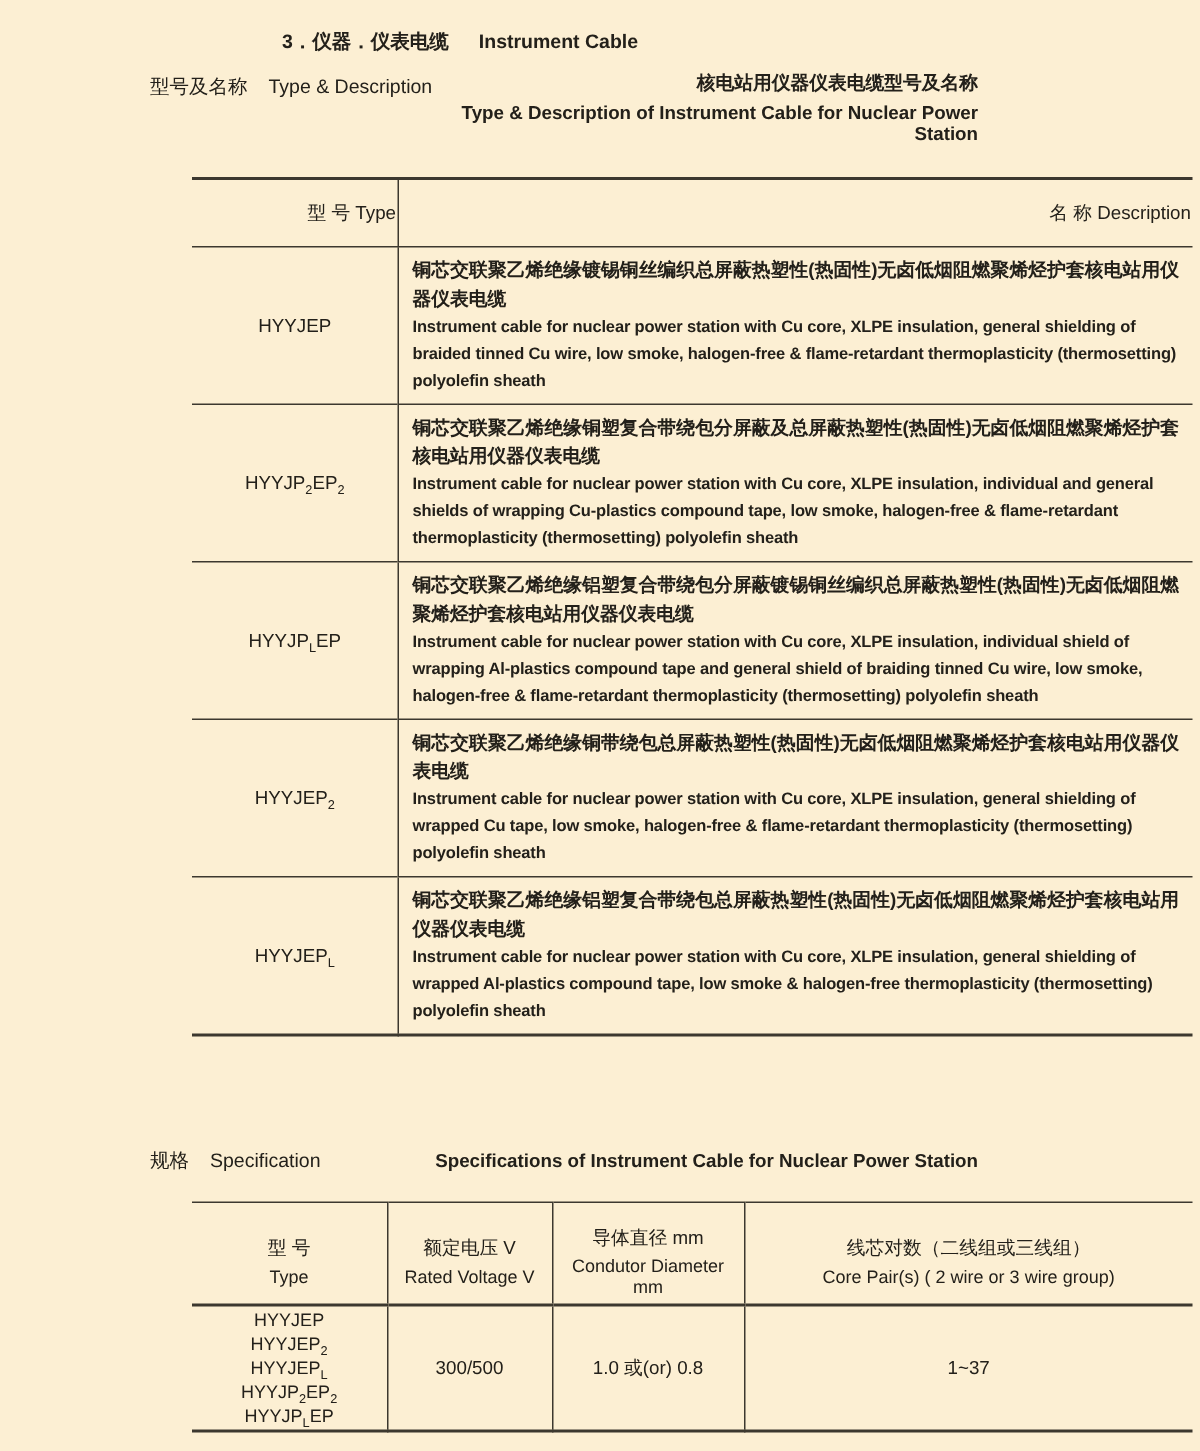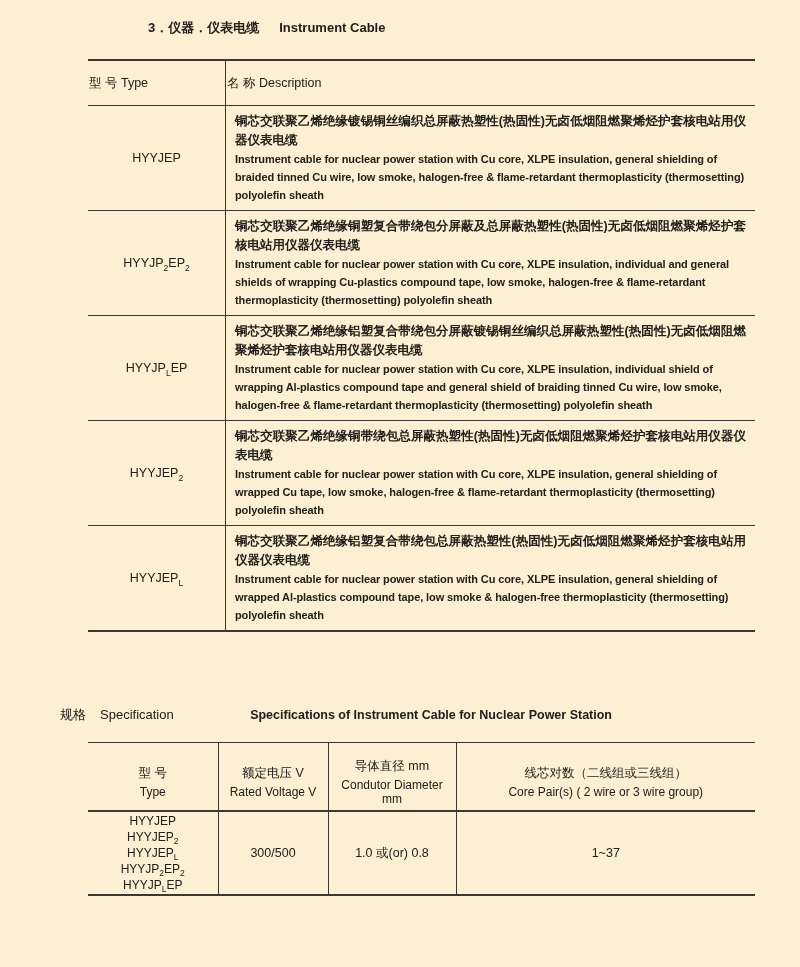--- a/index.html
+++ b/index.html
@@ -3,21 +3,21 @@
 <meta charset="utf-8">
 <style>
   html,body{margin:0;padding:0;}
   body{
     width:800px;height:967px;
     background:#fcefd3;
     color:#23201a;
     font-family:"Liberation Sans","DejaVu Sans",sans-serif;
     overflow:hidden;
   }
-  .page{position:relative;width:657px;height:967px;}
+  .page{position:relative;width:657px;height:967px;margin-left:40px;}
 
   
   .main-title{
     margin:0;padding:19px 0 0 148px;
     font-size:13px;font-weight:bold;
   }
   .main-title .t-en{margin-left:20px;}
 
   .subhead{
     display:flex;justify-content:space-between;align-items:flex-start;
@@ -33,21 +33,21 @@
   
   table{border-collapse:collapse;table-layout:fixed;}
   .type-table{
     width:667px;margin:22px 0 0 88px;
     border-top:2px solid #3c382f;
     border-bottom:2px solid #3c382f;
   }
   .type-table th{
     font-weight:normal;font-size:12.5px;
     height:42px;border-bottom:1px solid #3c382f;
-    text-align:left;
+    text-align:right;
   }
   .type-table .col-type{width:135px;}
   .type-table th.col-type, .type-table td.type-cell{border-right:1px solid #3c382f;}
   .type-table tbody tr + tr td{border-top:1px solid #3c382f;}
   .type-table tbody tr:nth-child(1){height:81px;}
   .type-table tbody tr:nth-child(2){height:103px;}
   .type-table tbody tr:nth-child(3){height:95px;}
   .type-table tbody tr:nth-child(4){height:80px;}
   .type-table tbody tr:nth-child(5){height:80px;}
   .type-cell{text-align:center;font-size:12.5px;vertical-align:middle;}
@@ -79,20 +79,29 @@
   }
   .spec-types div{line-height:16px;font-size:12px;}
 </style>
 </head>
 <body>
 
 <div class="page">
 
   <h1 class="main-title"><span>3．仪器．仪表电缆</span><span class="t-en">Instrument Cable</span></h1>
 
+  <div class="subhead">
+    <div class="subhead-left">
+      <span>型号及名称</span><span class="latin">Type &amp; Description</span>
+    </div>
+    <div class="subhead-right">
+      <div class="rt-zh">核电站用仪器仪表电缆型号及名称</div>
+      <div class="rt-en">Type &amp; Description of Instrument Cable for Nuclear Power Station</div>
+    </div>
+  </div>
 
   <table class="type-table">
     <thead>
       <tr>
         <th class="col-type">型 号 Type</th>
         <th class="col-desc">名 称 Description</th>
       </tr>
     </thead>
     <tbody>
         <tr>

